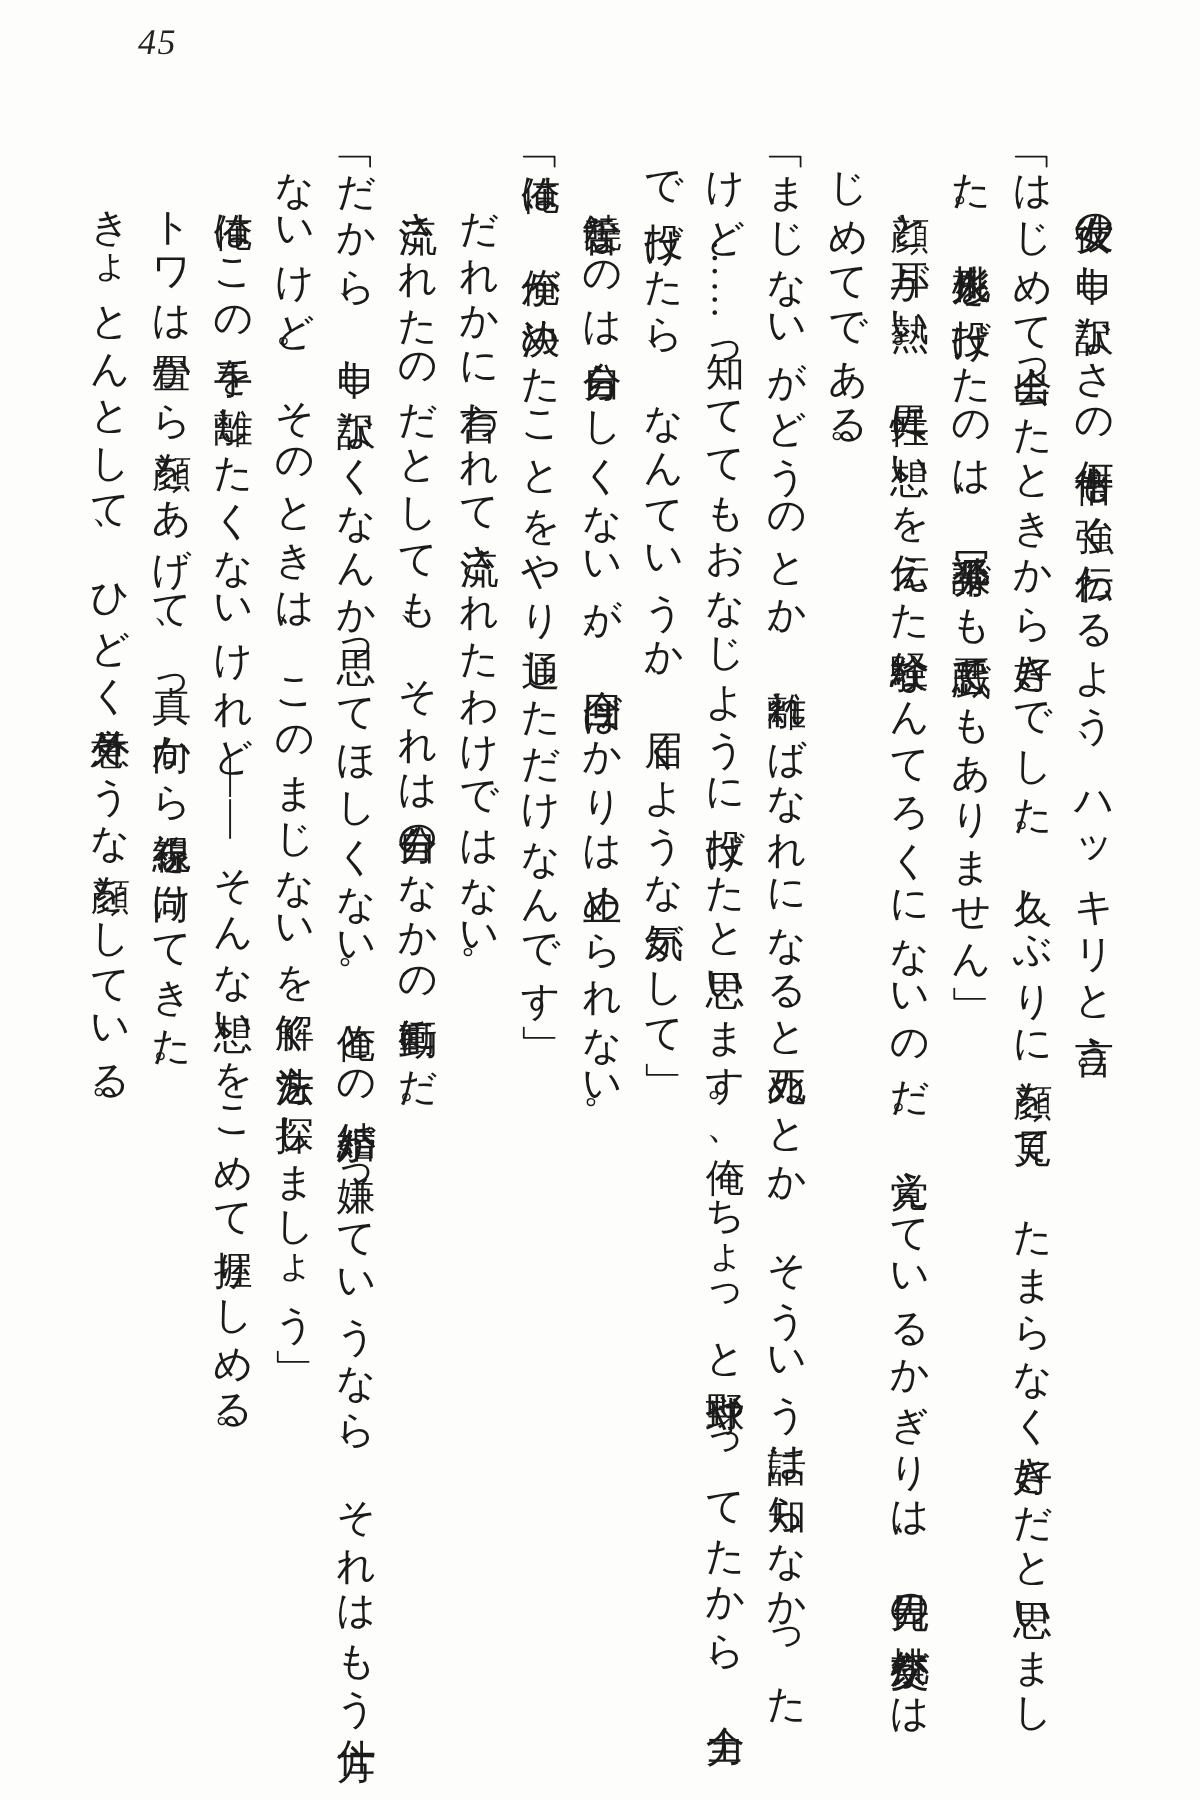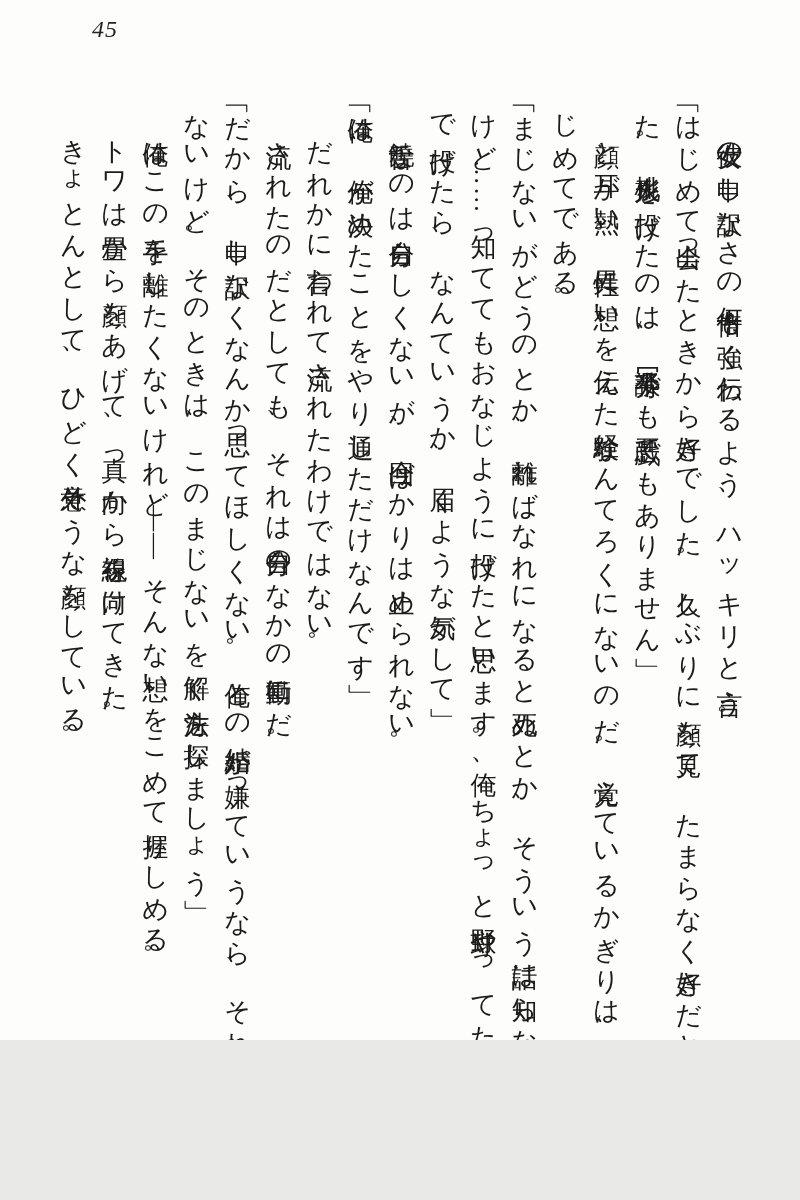--- a/index.html
+++ b/index.html
@@ -8,21 +8,21 @@
   }
   body {
     width: 800px;
     height: 1200px;
     background: #e9e9e7;
     font-family: "Liberation Serif", "DejaVu Serif", serif;
   }
   .page {
     position: relative;
     width: 800px;
-    height: 1040px;
+    height: 1200px;
     background: #fdfdfc;
     overflow: hidden;
     color: #1b1b1b;
   }
   .page-number {
     position: absolute;
     top: 16px;
     left: 92px;
     font-size: 24px;
     font-style: italic;

